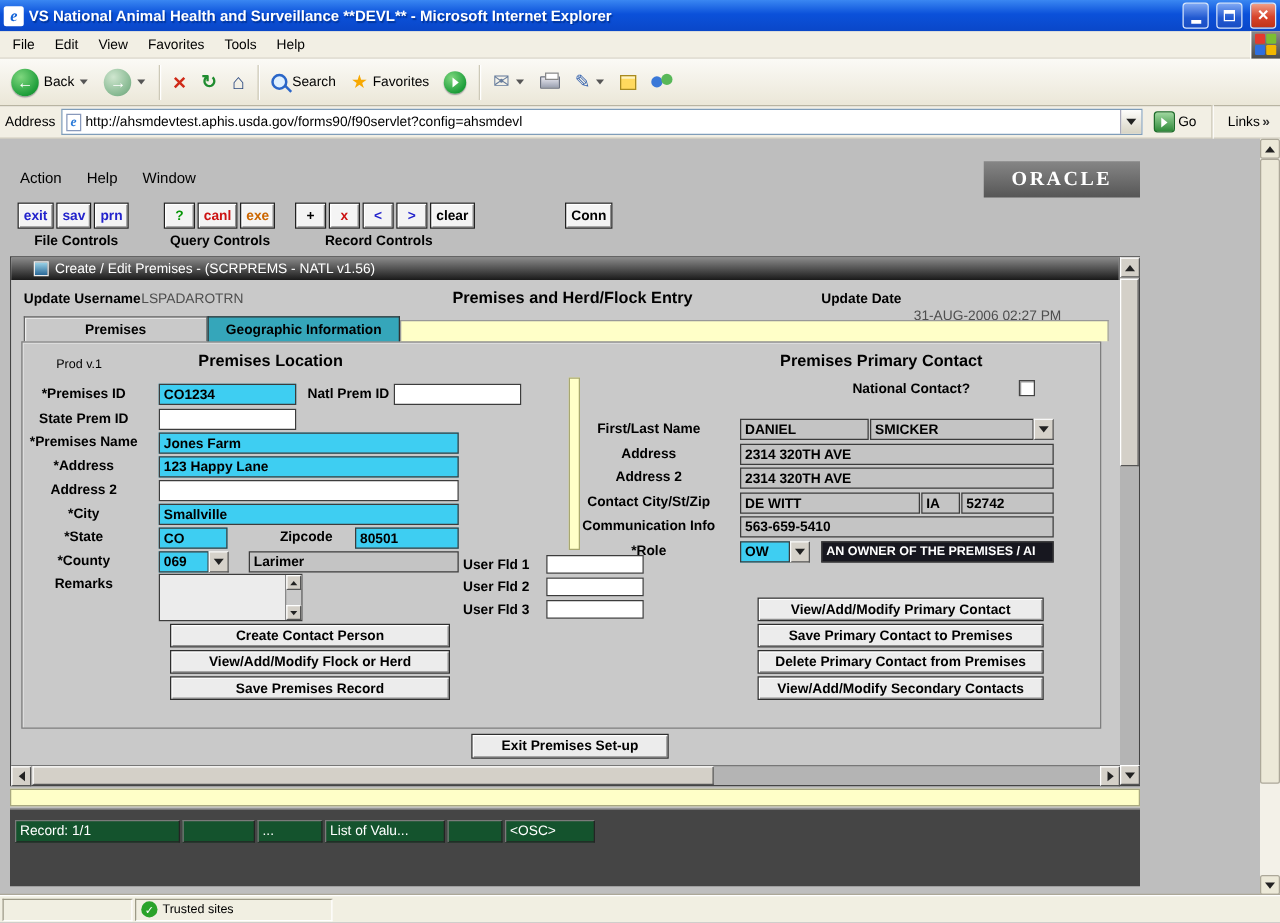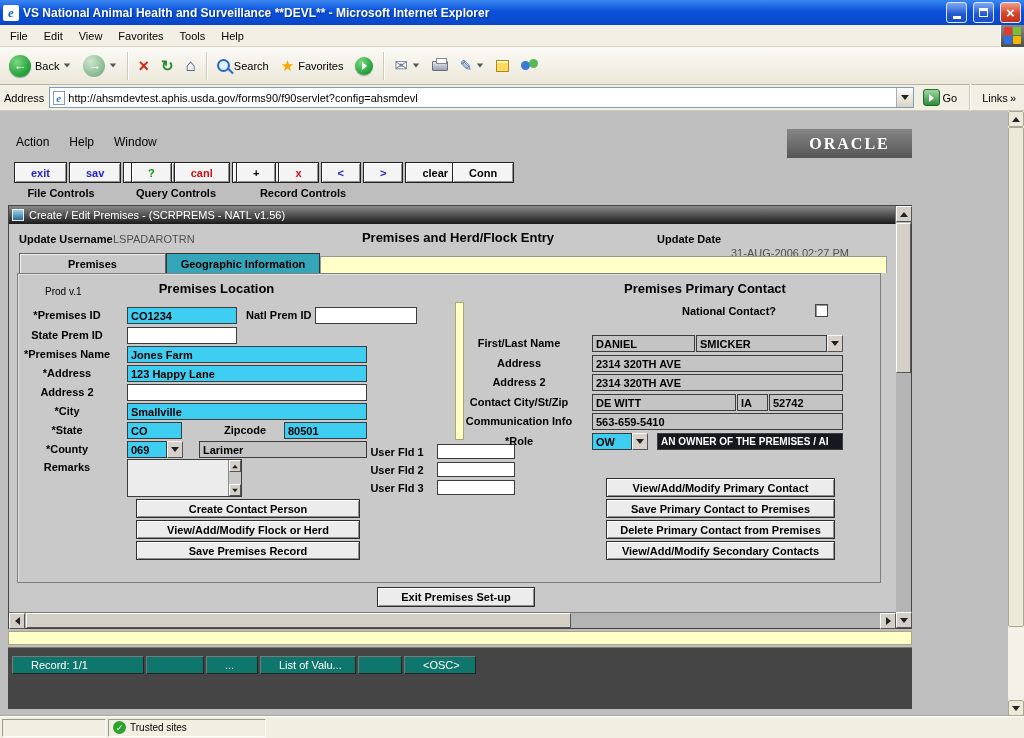--- a/index.html
+++ b/index.html
@@ -69,26 +69,26 @@
 .go{display:flex;align-items:center;gap:3px;padding:0 4px}
 .go-ico{width:17px;height:17px;border-radius:3px;background:linear-gradient(#9fd89f,#2f8a3a);border:1px solid #1e6c2a;display:inline-flex;align-items:center;justify-content:center}
 .links{display:flex;align-items:flex-end;gap:2px;padding:0 4px}
 .chev::after{content:"»";color:#333;font-weight:bold}
 
 #applet{position:absolute;left:0;top:111px;width:1008px;height:605px;background:#bebebe}
 #applet-menu{position:absolute;left:16px;top:24px;display:flex;gap:20px;font-size:12px}
 .ami{cursor:default}
 #oracle-logo{position:absolute;left:787px;top:18px;width:125px;height:29px;background:linear-gradient(#868686,#565656);color:#fff;font-family:"Liberation Serif",serif;font-weight:bold;font-size:16px;letter-spacing:2px;display:flex;align-items:center;justify-content:center}
 .grp{position:absolute;top:51px;display:flex;gap:2px}
-.obtn{min-width:25px;height:21px;background:#f4f4f4;border:1px solid #222;box-shadow:inset 1px 1px 0 #fff,inset -1px -1px 0 #909090;font-weight:bold;font-size:11px;display:inline-flex;align-items:center;justify-content:center;padding:0 16px}
+.obtn{min-width:25px;height:21px;background:#f4f4f4;border:1px solid #222;box-shadow:inset 1px 1px 0 #fff,inset -1px -1px 0 #909090;font-weight:bold;font-size:11px;display:inline-flex;align-items:center;justify-content:center;padding:0 4px}
 .glabel{position:absolute;top:76px;font-weight:bold;font-size:11px;text-align:center}
 .c-blue{color:#2222cc}.c-green{color:#089608}.c-orange{color:#cc6600}.c-red{color:#cc1111}
 
 #mdi{position:absolute;left:8px;top:94px;width:904px;height:424px;border:1px solid #444;background:#c9c9c9}
-#mdi-title{position:absolute;left:0;top:0;width:887px;height:18px;background:linear-gradient(#8a8a8a,#1a1a1a);color:#fff;display:flex;align-items:center;gap:5px;padding-left:3px;font-size:11px;white-space:nowrap}
+#mdi-title{position:absolute;left:0;top:0;width:887px;height:18px;background:linear-gradient(#8a8a8a,#1a1a1a);color:#fff;display:flex;align-items:center;gap:5px;padding-left:18px;font-size:11px;white-space:nowrap}
 .mdi-ico{width:12px;height:12px;background:linear-gradient(#9cd4e8,#2a6898);border:1px solid #eee;flex:none}
 #vscroll{position:absolute;right:0;top:0;width:16px;height:100%;background:#b4b4b4;border-left:1px solid #777}
 #hscroll{position:absolute;left:0;bottom:0;width:887px;height:16px;background:#b4b4b4;border-top:1px solid #777}
 .sbtn{position:absolute;width:16px;height:16px;background:#d4d0c8;border:1px solid;border-color:#fff #555 #555 #fff;display:flex;align-items:center;justify-content:center}
 .vthumb{position:absolute;left:0;top:17px;width:15px;height:150px;background:#d4d0c8;border:1px solid;border-color:#fff #555 #555 #fff}
 .hthumb{position:absolute;left:17px;top:0;width:545px;height:15px;background:#d4d0c8;border:1px solid;border-color:#fff #555 #555 #fff}
 #canvas{position:absolute;left:0;top:18px;width:887px;height:390px;background:#c9c9c9;overflow:hidden}
 
 .flabel{position:absolute;font-weight:bold;font-size:11px;text-align:center;white-space:nowrap}
 .gray-val{color:#4e4e4e;font-size:11px;white-space:nowrap}
@@ -106,21 +106,21 @@
 #panel{position:absolute;left:8px;top:49px;width:864px;height:310px;border:1px solid #7e7e7e;box-shadow:inset 1px 1px 0 #e2e2e2}
 .checkbox{position:absolute;width:13px;height:13px;background:#fff;border:1px solid #444;box-shadow:inset 1px 1px 0 #999}
 .ybar{position:absolute;left:446px;top:78px;width:9px;height:138px;background:#ffffc8;border:1px solid #a8a870}
 .remarks{position:absolute;left:118px;top:235px;width:115px;height:38px;background:#ececec;border:1px solid #3c3c3c}
 .rs{position:absolute;right:0;top:0;width:13px;height:100%;background:#c9c9c9;border-left:1px solid #888}
 .rsb{position:absolute;left:0;width:12px;height:12px;background:#d4d0c8;border:1px solid;border-color:#fff #555 #555 #fff;display:flex;align-items:center;justify-content:center}
 .rsb .tri{transform:scale(.7)}
 
 #strip{position:absolute;left:8px;top:520px;width:904px;height:14px;background:#ffffc8;border:1px solid #a8a880}
 #console{position:absolute;left:8px;top:536px;width:904px;height:62px;background:#454545;border-top:1px solid #7a7a7a}
-.scell{position:absolute;top:8px;height:18px;background:#0f766e;border:1px solid;border-color:#7a7a7a #242424 #242424 #7a7a7a;color:#fff;font-size:11px;display:flex;align-items:center;padding-left:18px;white-space:nowrap}
+.scell{position:absolute;top:8px;height:18px;background:#14532d;border:1px solid;border-color:#7a7a7a #242424 #242424 #7a7a7a;color:#fff;font-size:11px;display:flex;align-items:center;padding-left:3px;white-space:nowrap}
 
 #pagescroll{position:absolute;right:0;top:111px;width:16px;height:605px;background:#f3f1e8}
 .psbtn{position:absolute;left:0;width:16px;height:16px;background:#ece9d8;border:1px solid #aca899;border-radius:2px;display:flex;align-items:center;justify-content:center}
 .psthumb{position:absolute;left:0;top:16px;width:16px;height:500px;background:#ece9d8;border:1px solid #aca899;border-radius:2px}
 
 #statusbar{position:absolute;left:0;bottom:0;width:1024px;height:22px;background:#f1efe2;border-top:1px solid #fff;box-shadow:0 -1px 0 #aca899;display:flex;align-items:center;padding:0 2px;gap:2px}
 .spane{height:18px;border:1px solid;border-color:#9d9a87 #fff #fff #9d9a87;display:flex;align-items:center;padding:0 4px;gap:4px;font-size:10px;overflow:hidden;white-space:nowrap}
 .spane.main{flex:1}
 .sdoc{width:11px;height:13px;background:#fff;border:1px solid #8899bb;position:relative;flex:none}
 .sdoc::before{content:"e";position:absolute;left:2px;top:0;font:italic bold 9px/12px "Liberation Serif",serif;color:#2a7ad8}

